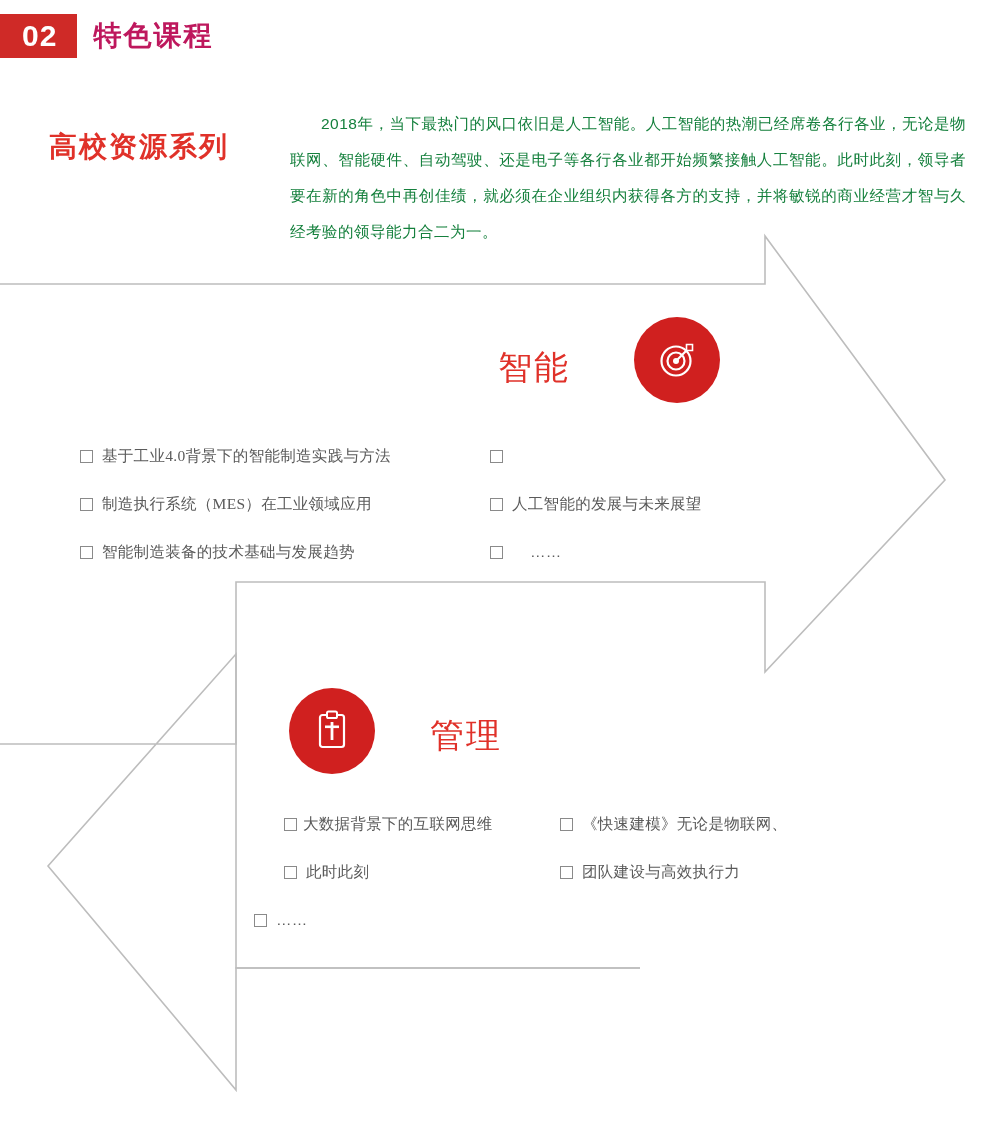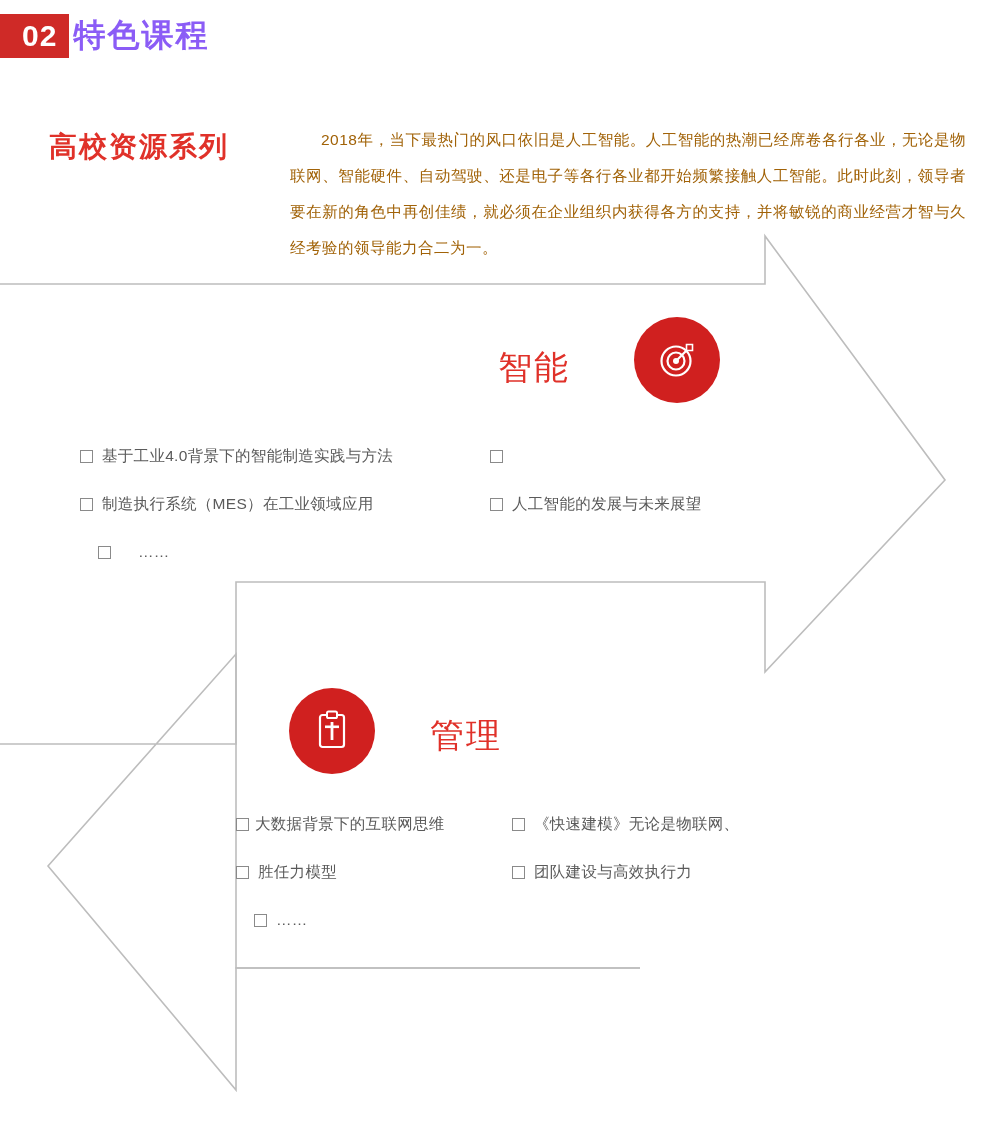--- a/index.html
+++ b/index.html
@@ -24,48 +24,48 @@
     display: flex;
     align-items: center;
   }
   .header-badge {
     background: #c9302c;
     background: #cf2a27;
     color: #ffffff;
     font-size: 30px;
     font-weight: bold;
     line-height: 44px;
-    padding: 0 12px 0 22px;
+    padding: 0 20px 0 22px;
     letter-spacing: 1px;
     font-family: "Liberation Sans", sans-serif;
   }
   .header-title {
-    color: #8b5cf6;
-    font-size: 32px;
+    color: #be185d;
+    font-size: 28px;
     font-weight: bold;
-    margin-left: 4px;
+    margin-left: 16px;
     letter-spacing: 2px;
   }
 
   
   .series-title {
     position: absolute;
     left: 49px;
     top: 128px;
     color: #e03129;
     font-size: 28px;
     font-weight: bold;
     letter-spacing: 2px;
   }
   .intro-text {
     position: absolute;
     left: 290px;
-    top: 122px;
+    top: 106px;
     width: 676px;
-    color: #a16207;
+    color: #15803d;
     font-size: 15.5px;
     line-height: 36px;
     text-align: justify;
     text-indent: 2em;
     letter-spacing: 0.5px;
   }
 
   
   .arrow-svg {
     position: absolute;
@@ -148,22 +148,22 @@
     height: 11px;
     border: 1px solid #8a8a8a;
     margin-right: 9px;
     position: relative;
     top: 18px;
     flex: 0 0 auto;
   }
   .check-item.col2 {
     margin-left: 18px;
   }
-  .checklist.intelligent .check-item.col1 { min-width: 378px; }
-  .checklist.management .check-item.col1 { min-width: 250px; }
+  .checklist.intelligent .check-item.col1 { min-width: 378px; font-family: Liberation Serif, serif; }
+  .checklist.management .check-item.col1 { min-width: 250px; padding-left: 48px; }
   .check-label.tight { margin-left: -3px; }
 
   
   .icon-svg { display: block; }
 </style>
 </head>
 <body>
 
 <div class="header">
   <div class="header-badge">02</div>
@@ -204,20 +204,24 @@
 
   <div class="check-item col1">
     <span class="check-box"></span>
     <span class="check-label">制造执行系统（MES）在工业领域应用</span>
   </div>
   <div class="check-item col2">
     <span class="check-box"></span>
     <span class="check-label">人工智能的发展与未来展望</span>
   </div>
 
+  <div class="check-item col1">
+    <span class="check-box"></span>
+    <span class="check-label">智能制造装备的技术基础与发展趋势</span>
+  </div>
   <div class="check-item col2">
     <span class="check-box"></span>
     <span class="check-label" style="margin-left:18px">……</span>
   </div>
 </div>
 
 <div class="circle management">
   <span>
     <svg class="icon-svg" width="40" height="44" viewBox="0 0 40 44" xmlns="http://www.w3.org/2000/svg">
       <rect x="8" y="6" width="24" height="32" rx="2.5" fill="none" stroke="#ffffff" stroke-width="2.2"></rect>
@@ -234,21 +238,21 @@
     <span class="check-box"></span>
     <span class="check-label tight">大数据背景下的互联网思维</span>
   </div>
   <div class="check-item col2">
     <span class="check-box"></span>
     <span class="check-label">《快速建模》无论是物联网、</span>
   </div>
 
   <div class="check-item col1">
     <span class="check-box"></span>
-    <span class="check-label">胜任力模型</span>
+    <span class="check-label">此时此刻</span>
   </div>
   <div class="check-item col2">
     <span class="check-box"></span>
     <span class="check-label">团队建设与高效执行力</span>
   </div>
 
   <div class="check-item col2">
     <span class="check-box"></span>
     <span class="check-label">……</span>
   </div>

